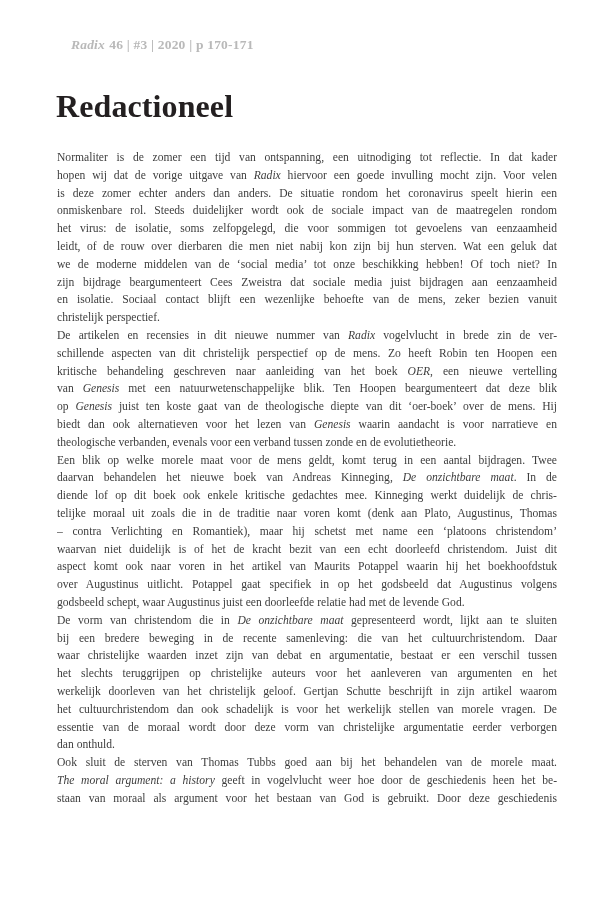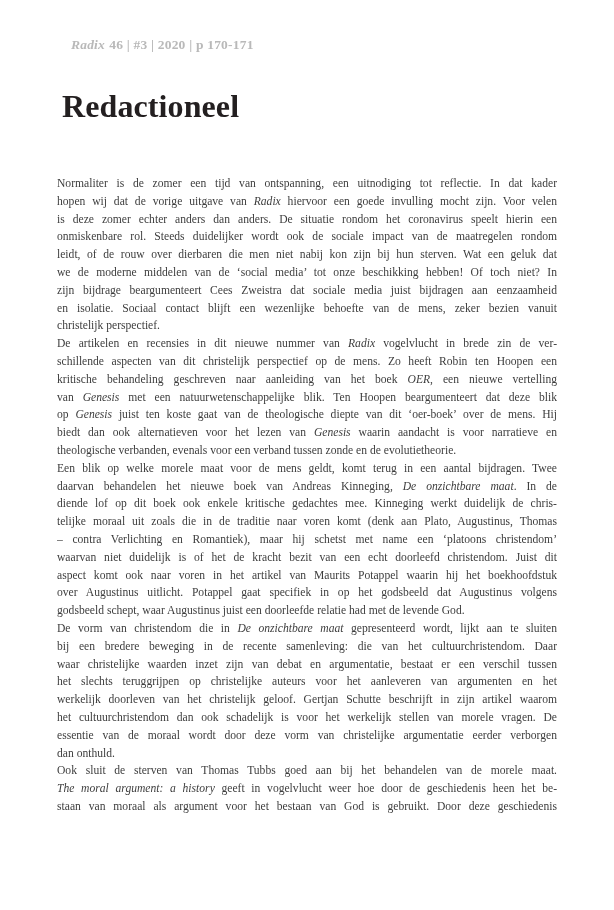--- a/index.html
+++ b/index.html
@@ -26,33 +26,33 @@
     white-space: nowrap;
   }
   .header .journal {
     font-style: italic;
   }
   .header .issue {
     margin-left: 0.32em;
   }
   .title {
     position: absolute;
-    left: 62px;
+    left: 56px;
     top: 88px;
     margin: 0;
     font-size: 32px;
     line-height: 36px;
     font-weight: bold;
     color: var(--title-color, #231f20);
     letter-spacing: 0.1px;
   }
   .body {
     position: absolute;
     left: 57px;
-    top: 175px;
+    top: 149px;
     width: 500px;
     font-size: 11.6px;
     line-height: 17.8px;
     color: var(--body-color, #3d3d3d);
     overflow: hidden;
     hyphens: none;
   }
   .para {
     margin: 0;
   }
@@ -75,20 +75,21 @@
   <div class="header">
     <span class="journal">Radix</span><span class="issue">46 | #3 | 2020 | p 170-171</span>
   </div>
   <h1 class="title">Redactioneel</h1>
   <div class="body">
       <div class="para">
         <div class="line just"><span>Normaliter is de zomer een tijd van ontspanning, een uitnodiging tot reflectie. In dat kader</span></div>
         <div class="line just"><span>hopen wij dat de vorige uitgave van </span><span class="it">Radix</span><span> hiervoor een goede invulling mocht zijn. Voor velen</span></div>
         <div class="line just"><span>is deze zomer echter anders dan anders. De situatie rondom het coronavirus speelt hierin een</span></div>
         <div class="line just"><span>onmiskenbare rol. Steeds duidelijker wordt ook de sociale impact van de maatregelen rondom</span></div>
+        <div class="line just"><span>het virus: de isolatie, soms zelfopgelegd, die voor sommigen tot gevoelens van eenzaamheid</span></div>
         <div class="line just"><span>leidt, of de rouw over dierbaren die men niet nabij kon zijn bij hun sterven. Wat een geluk dat</span></div>
         <div class="line just"><span>we de moderne middelen van de ‘social media’ tot onze beschikking hebben! Of toch niet? In</span></div>
         <div class="line just"><span>zijn bijdrage beargumenteert Cees Zweistra dat sociale media juist bijdragen aan eenzaamheid</span></div>
         <div class="line just"><span>en isolatie. Sociaal contact blijft een wezenlijke behoefte van de mens, zeker bezien vanuit</span></div>
         <div class="line"><span>christelijk perspectief.</span></div>
       </div>
       <div class="para">
         <div class="line just"><span>De artikelen en recensies in dit nieuwe nummer van </span><span class="it">Radix</span><span> vogelvlucht in brede zin de ver-</span></div>
         <div class="line just"><span>schillende aspecten van dit christelijk perspectief op de mens. Zo heeft Robin ten Hoopen een</span></div>
         <div class="line just"><span>kritische behandeling geschreven naar aanleiding van het boek </span><span class="it">OER</span><span>, een nieuwe vertelling</span></div>

